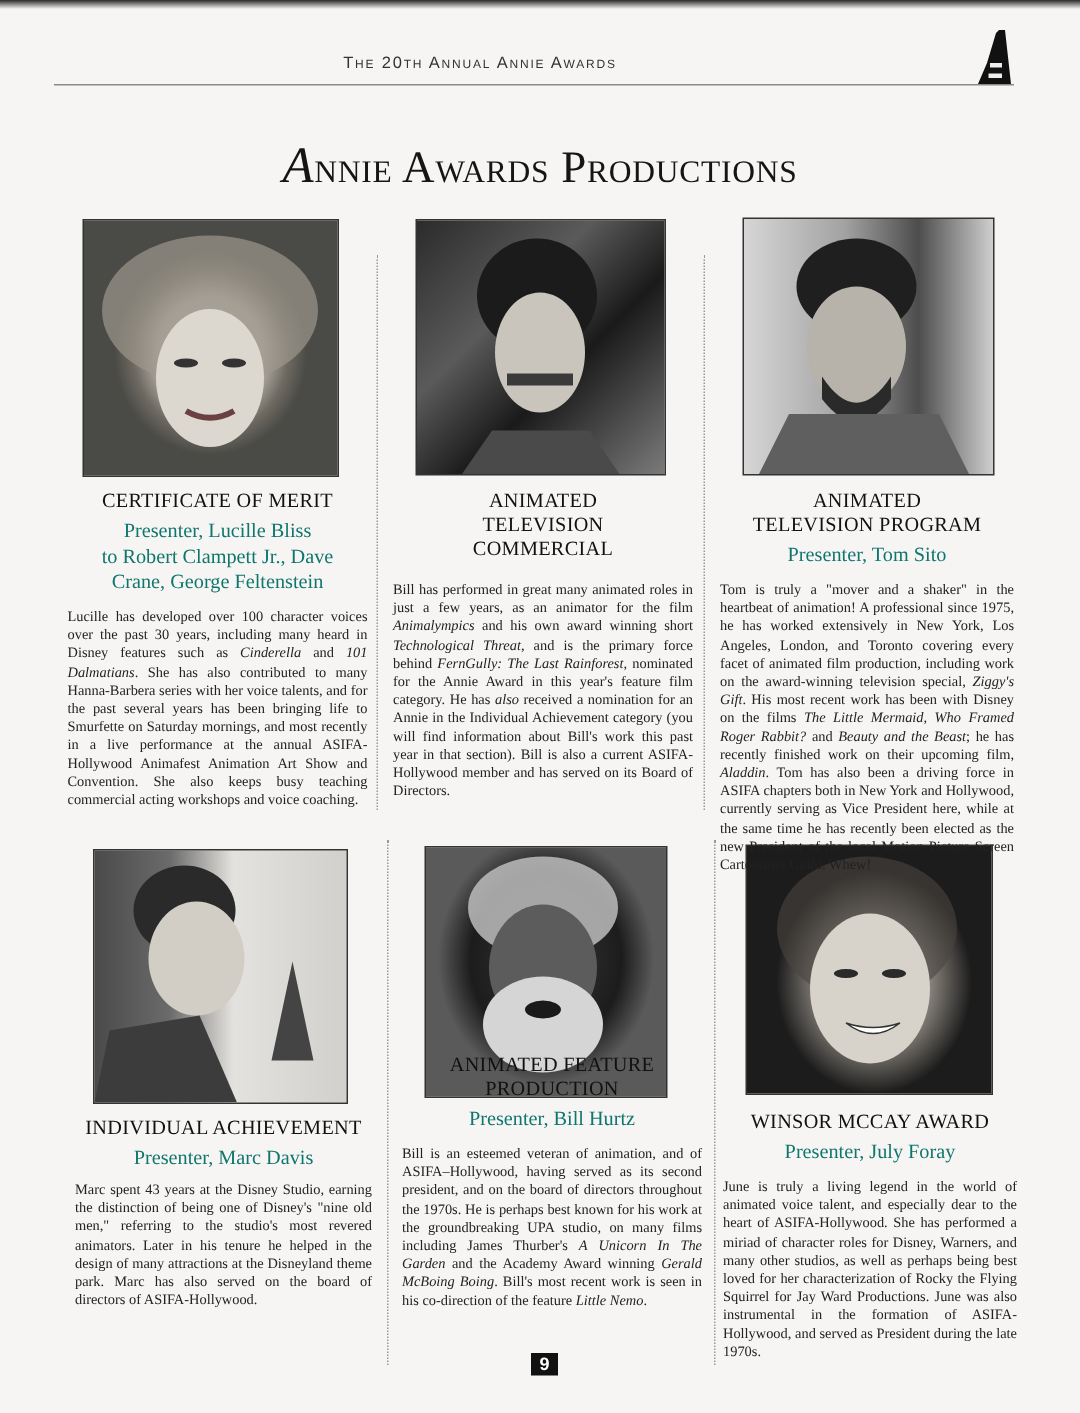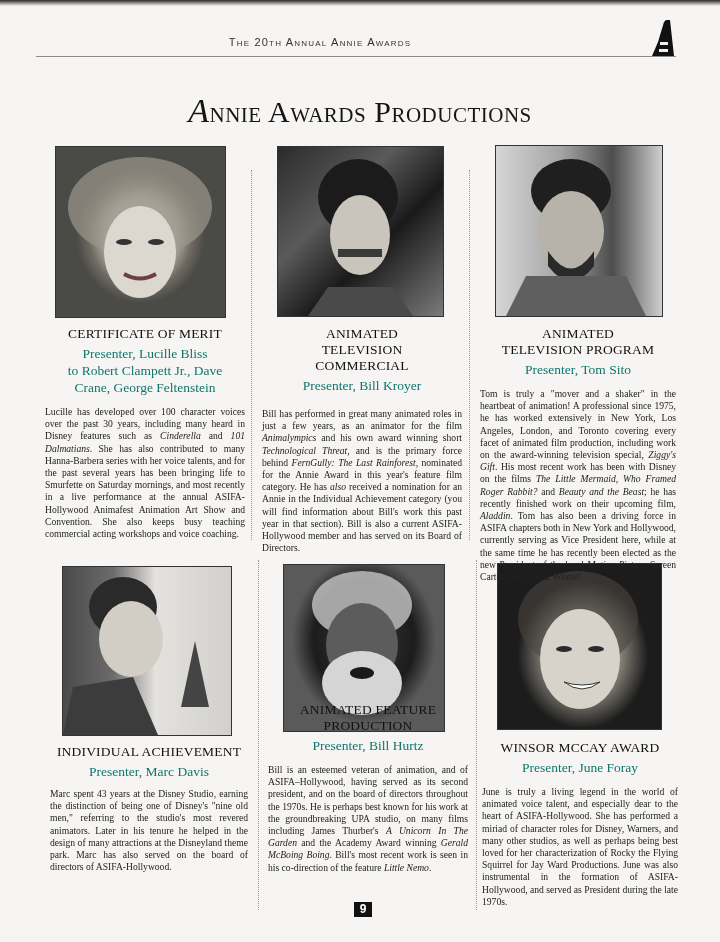--- a/index.html
+++ b/index.html
@@ -133,21 +133,20 @@
 
 <div class="card" style="left:45px;top:326px;width:200px;">
   <div class="category">Certificate of Merit</div>
   <div class="presenter" style="margin-top:3px;">Presenter, Lucille Bliss</div>
   <div class="presenter" style="padding:0 4px;">to Robert Clampett Jr., Dave Crane, George Feltenstein</div>
   <div class="bio"><span>Lucille has developed over 100 character voices over the past 30 years, including many heard in Disney features such as </span><i>Cinderella</i><span> and </span><i>101 Dalmatians</i><span>. She has also contributed to many Hanna-Barbera series with her voice talents, and for the past several years has been bringing life to Smurfette on Saturday mornings, and most recently in a live performance at the annual ASIFA-Hollywood Animafest Animation Art Show and Convention. She also keeps busy teaching commercial acting workshops and voice coaching.</span></div>
 </div>
 
 <div class="card" style="left:262px;top:326px;width:200px;">
   <div class="category" style="padding:0 22px;">Animated Television Commercial</div>
-  <div class="presenter" style="margin-top:3px;">Presenter, Bill Kroyer</div>
   <div class="bio" style="margin-top:14px;"><span>Bill has performed in great many animated roles in just a few years, as an animator for the film </span><i>Animalympics</i><span> and his own award winning short </span><i>Technological Threat</i><span>, and is the primary force behind </span><i>FernGully: The Last Rainforest</i><span>, nominated for the Annie Award in this year's feature film category. He has </span><i>also</i><span> received a nomination for an Annie in the Individual Achievement category (you will find information about Bill's work this past year in that section). Bill is also a current ASIFA-Hollywood member and has served on its Board of Directors.</span></div>
 </div>
 
 <div class="card" style="left:480px;top:326px;width:196px;">
   <div class="category" style="padding:0 20px;">Animated Television Program</div>
   <div class="presenter" style="margin-top:3px;">Presenter, Tom Sito</div>
   <div class="bio" style="margin-top:10px;"><span>Tom is truly a "mover and a shaker" in the heartbeat of animation! A professional since 1975, he has worked extensively in New York, Los Angeles, London, and Toronto covering every facet of animated film production, including work on the award-winning television special, </span><i>Ziggy's Gift</i><span>. His most recent work has been with Disney on the films </span><i>The Little Mermaid, Who Framed Roger Rabbit?</i><span> and </span><i>Beauty and the Beast</i><span>; he has recently finished work on their upcoming film, </span><i>Aladdin</i><span>. Tom has also been a driving force in ASIFA chapters both in New York and Hollywood, currently serving as Vice President here, while at the same time he has recently been elected as the new President of the local Motion Picture Screen Cartoonists Guild. Whew!</span></div>
 </div>
 
 <div class="card" style="left:50px;top:744px;width:198px;">
@@ -157,17 +156,17 @@
 </div>
 
 <div class="card" style="left:268px;top:702px;width:200px;">
   <div class="category" style="padding:0 30px;">Animated Feature Production</div>
   <div class="presenter" style="margin-top:3px;">Presenter, Bill Hurtz</div>
   <div class="bio" style="margin-top:10px;"><span>Bill is an esteemed veteran of animation, and of ASIFA–Hollywood, having served as its second president, and on the board of directors throughout the 1970s. He is perhaps best known for his work at the groundbreaking UPA studio, on many films including James Thurber's </span><i>A Unicorn In The Garden</i><span> and the Academy Award winning </span><i>Gerald McBoing Boing</i><span>. Bill's most recent work is seen in his co-direction of the feature </span><i>Little Nemo</i><span>.</span></div>
 </div>
 
 <div class="card" style="left:482px;top:740px;width:196px;">
   <div class="category">Winsor McCay Award</div>
-  <div class="presenter" style="margin-top:3px;">Presenter, June Foray</div>
+  <div class="presenter" style="margin-top:3px;">Presenter, July Foray</div>
   <div class="bio" style="margin-top:10px;"><span>June is truly a living legend in the world of animated voice talent, and especially dear to the heart of ASIFA-Hollywood. She has performed a miriad of character roles for Disney, Warners, and many other studios, as well as perhaps being best loved for her characterization of Rocky the Flying Squirrel for Jay Ward Productions. June was also instrumental in the formation of ASIFA-Hollywood, and served as President during the late 1970s.</span></div>
 </div>
 
 <div class="page-number">9</div>
 
 </body></html>

